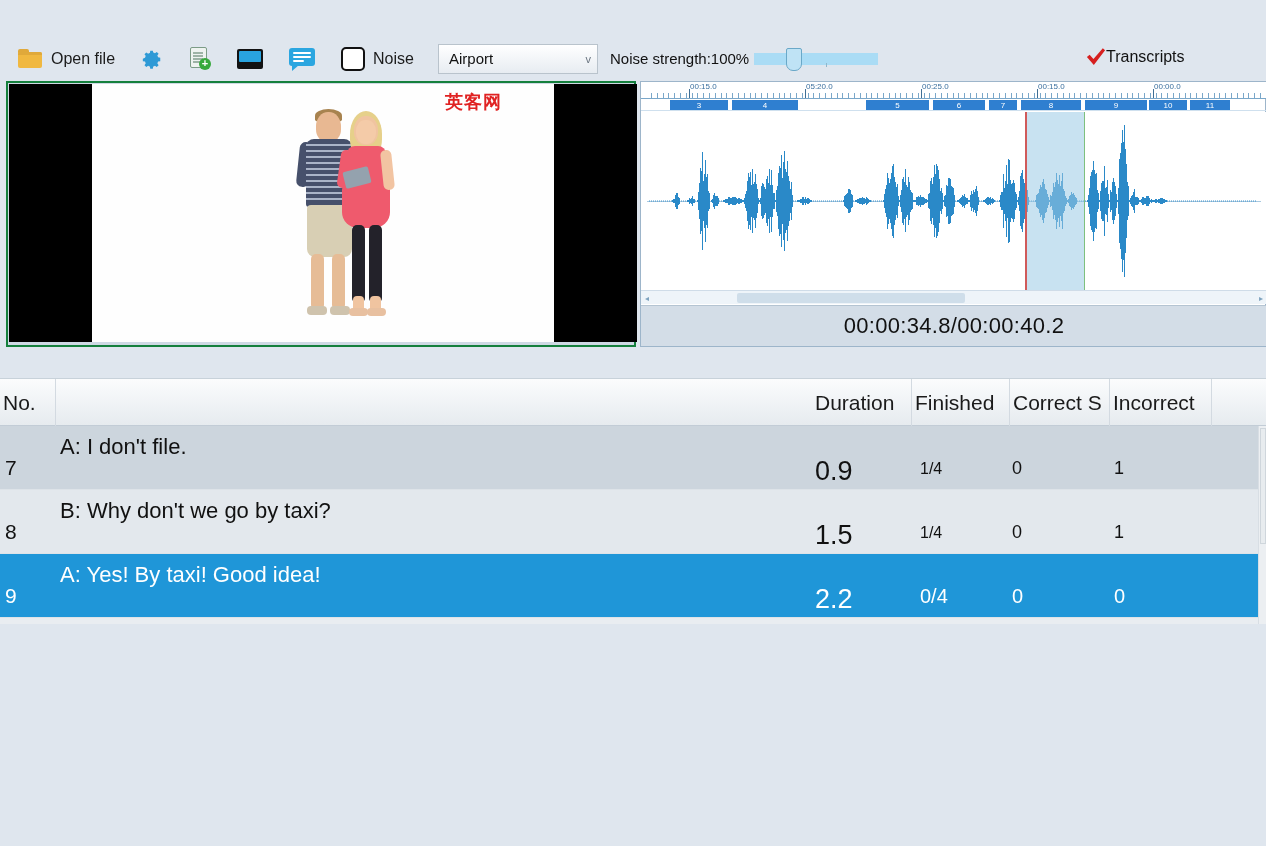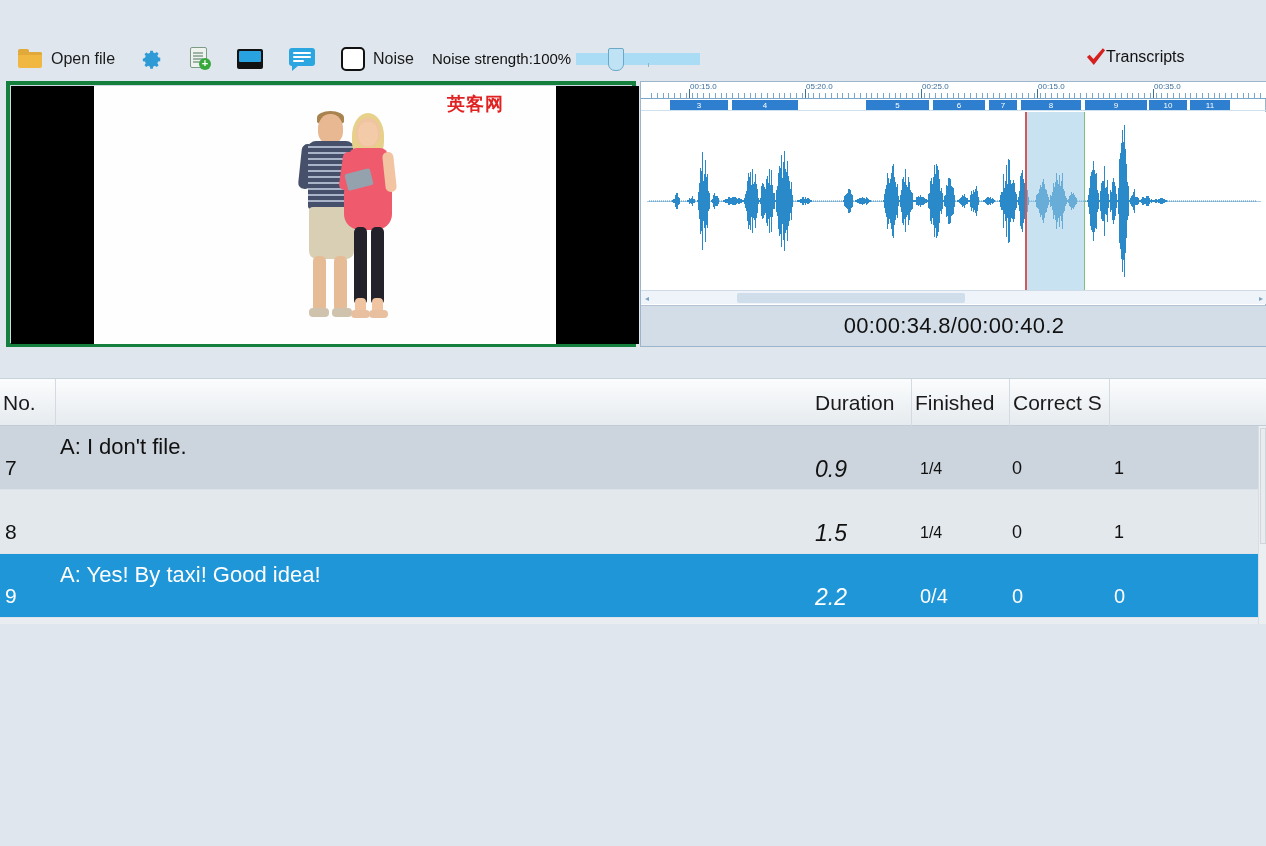--- a/index.html
+++ b/index.html
@@ -104,21 +104,21 @@
   }
 
   .transcripts{position:absolute;left:1085px;top:47px;display:flex;align-items:center;}
   .tick-red{position:relative;width:20px;height:20px;}
   .tick-red svg{display:block;}
   .tr-label{font-size:16px;color:#111;margin-left:1px;}
 
   
   .video-panel{
     position:absolute;left:6px;top:81px;width:630px;height:266px;
-    background:#cfd9e4;border:4px solid #15803d;
+    background:#cfd9e4;border:2px solid #15803d;
   }
   .video-inner{position:absolute;left:1px;top:1px;width:628px;height:258px;background:#000;}
   .video-white{position:absolute;left:83px;top:0;width:462px;height:258px;background:#fefefe;}
   .watermark{position:absolute;right:52px;top:6px;font-size:18px;font-weight:bold;color:#e02222;
     font-family:"DejaVu Sans",sans-serif;letter-spacing:1px;}
 
   
   .ppl{position:absolute;left:200px;top:22px;width:130px;height:232px;}
   .man-head{position:absolute;left:24px;top:6px;width:25px;height:30px;background:#e8b892;border-radius:48% 48% 42% 42%;}
   .man-hair{position:absolute;left:23px;top:3px;width:27px;height:13px;background:#a8834f;border-radius:50% 50% 20% 20%;}
@@ -193,21 +193,21 @@
       font-size:21px;color:#1a1a1a;border-right:1px solid #d3dae1;padding-left:3px;overflow:hidden;white-space:nowrap;}
   .rowwrap{position:absolute;left:0;top:48px;width:1266px;height:198px;overflow:hidden;}
   .row{position:relative;width:1258px;height:64px;border-bottom:1px solid #dde3e8;}
   .row.odd{background:#ccd5dd;}
   .row.even{background:#e3e8ed;}
   .row.sel{background:#1f96d8;}
   .cell{position:absolute;font-size:21px;color:#111;white-space:nowrap;}
   .row.sel .cell{color:#ffffff;}
   .c-no{left:5px;top:30px;}
   .c-ans{left:60px;top:8px;font-size:22px;}
-  .c-dur{left:815px;top:30px;font-size:23px;font-style:italic;}
+  .c-dur{left:815px;top:30px;font-size:27px;}
   .c-fin{left:920px;top:34px;font-size:16px;}
   .c-cor{left:1012px;top:32px;font-size:18px;}
   .c-inc{left:1114px;top:32px;font-size:18px;}
   .row.sel .c-fin{font-size:20px;top:31px;}
   .row.sel .c-cor{font-size:20px;top:31px;}
   .row.sel .c-inc{font-size:20px;top:31px;}
 
   .vscroll{position:absolute;right:0;top:48px;width:8px;height:198px;background:#eceff2;border-left:1px solid #d8dee4;}
   .vscroll .vthumb{position:absolute;left:1px;top:2px;width:6px;height:116px;background:#e8ecef;border:1px solid #cfd6dc;}
 
@@ -264,20 +264,24 @@
           <span class="ln n2"></span>
           <span class="ln n3"></span>
       </span>
     </div>
 
     <div class="tb-item">
       <span class="noise-check"></span>
       <span class="noise-text">Noise</span>
     </div>
 
+    <div class="combo">
+      <span class="val">Airport</span>
+      <span class="car">v</span>
+    </div>
 
     <div class="noise-strength">Noise strength:100%</div>
 
     <div class="ns-slider">
       <span class="track"></span>
       <span class="tick"></span>
       <span class="ns-thumb"></span>
     </div>
   </div>
 
@@ -447,21 +451,21 @@
         <span class="tickm" style="left: 624.8px;"></span>
         <span class="tickM" style="left: 48px;"></span>
         <span class="tlab" style="left: 49px;">00:15.0</span>
         <span class="tickM" style="left: 164px;"></span>
         <span class="tlab" style="left: 165px;">05:20.0</span>
         <span class="tickM" style="left: 280px;"></span>
         <span class="tlab" style="left: 281px;">00:25.0</span>
         <span class="tickM" style="left: 396px;"></span>
         <span class="tlab" style="left: 397px;">00:15.0</span>
         <span class="tickM" style="left: 512px;"></span>
-        <span class="tlab" style="left: 513px;">00:35.0</span>
+        <span class="tlab" style="left: 513px;">00:00.0</span>
       </div>
     <div class="segbar" id="segbar">
         <span class="seg" style="left: 29px; width: 58px;">3</span>
         <span class="seg" style="left: 91px; width: 66px;">4</span>
         <span class="seg" style="left: 225px; width: 63px;">5</span>
         <span class="seg" style="left: 292px; width: 52px;">6</span>
         <span class="seg" style="left: 348px; width: 28px;">7</span>
         <span class="seg" style="left: 380px; width: 60px;">8</span>
         <span class="seg" style="left: 444px; width: 62px;">9</span>
         <span class="seg" style="left: 508px; width: 38px;">10</span>
@@ -1197,32 +1201,34 @@
       <span class="time-text">00:00:34.8/00:00:40.2</span>
     </div>
   </div>
 
   <div class="table">
     <div class="thead" id="thead">
         <div class="th" style="left: 0px; width: 56px;">No.</div>
         <div class="th" style="left: 912px; width: 98px;">Finished</div>
         <div class="th" style="left: 812px; width: 100px;">Duration</div>
         <div class="th" style="left: 1010px; width: 100px;">Correct S</div>
+        <div class="th" style="left: 1110px; width: 102px;">Incorrect</div>
       </div>
     <div class="rowwrap" id="rowwrap">
         <div class="row odd">
           <span class="cell c-no">7</span>
           <span class="cell c-ans">A: I don't file.</span>
           <span class="cell c-dur">0.9</span>
           <span class="cell c-fin">1/4</span>
           <span class="cell c-cor">0</span>
           <span class="cell c-inc">1</span>
         </div>
         <div class="row even">
           <span class="cell c-no">8</span>
+          <span class="cell c-ans">B: Why don't we go by taxi?</span>
           <span class="cell c-dur">1.5</span>
           <span class="cell c-fin">1/4</span>
           <span class="cell c-cor">0</span>
           <span class="cell c-inc">1</span>
         </div>
         <div class="row sel">
           <span class="cell c-no">9</span>
           <span class="cell c-ans">A: Yes!  By taxi!  Good idea!</span>
           <span class="cell c-dur">2.2</span>
           <span class="cell c-fin">0/4</span>

